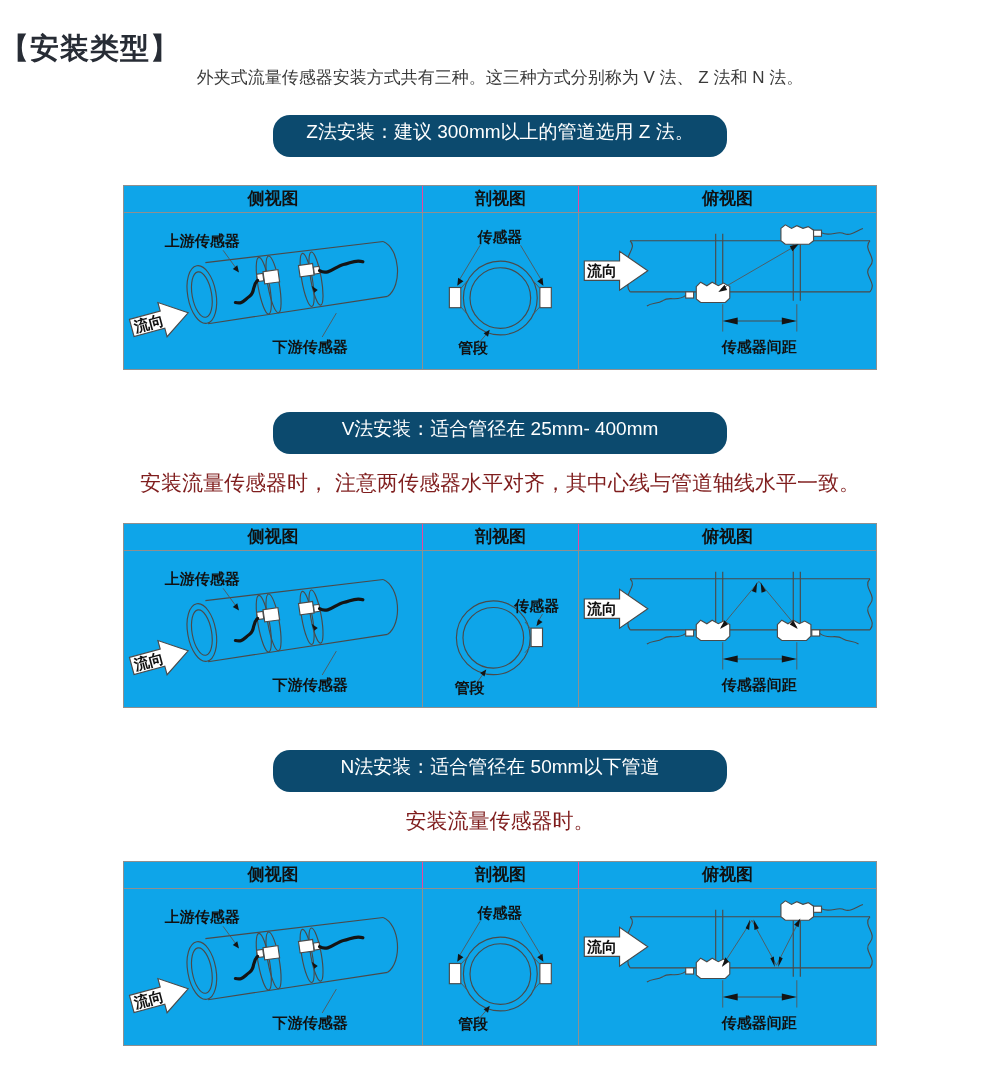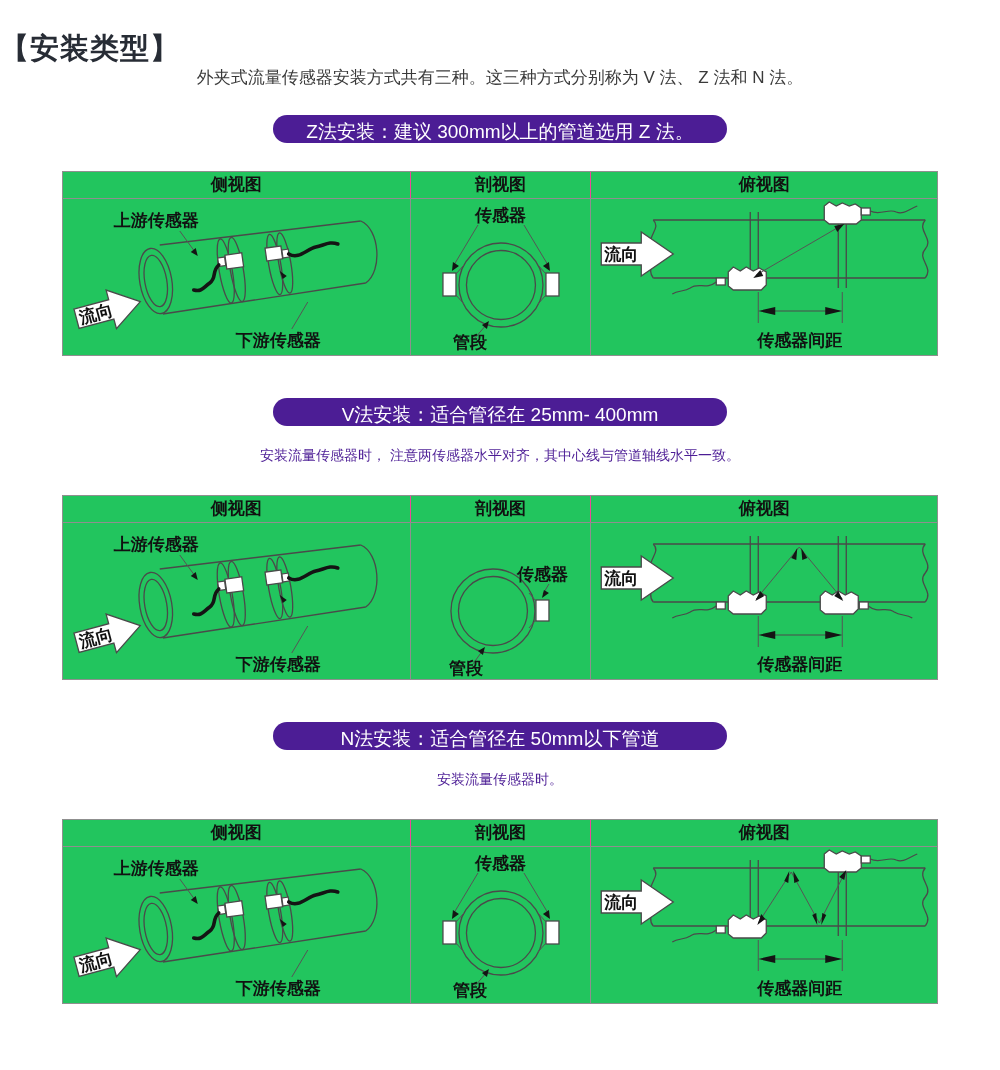--- a/index.html
+++ b/index.html
@@ -17,33 +17,33 @@
   }
   .intro {
     text-align:center; font-size:17px; color:#3a3a3a;
     line-height:24px;
   }
 
   .section { margin-top:42px; }
   .section:first-child { margin-top:25px; }
 
   .pill {
-    width:454px; height:28px; margin:0 auto;
-    background:#4c1d95; border-radius:17px;
+    width:454px; height:42px; margin:0 auto;
+    background:#0c4a6e; border-radius:17px;
     color:#ffffff; font-size:19px; line-height:34px; text-align:center;
   }
   .note {
-    text-align:center; font-size:14px; color:#4c1d95;
+    text-align:center; font-size:21px; color:#7f1d1d;
     margin-top:17px; line-height:24px;
   }
   .note:empty { display:none; }
 
   .dtable {
-    width:876px; margin:28px auto 0;
-    border:1px solid #8f8f8f; background:#22c55e;
+    width:754px; margin:28px auto 0;
+    border:1px solid #8f8f8f; background:#0ea5e9;
   }
   .dhead, .dbody {
     display:grid; grid-template-columns:39.65% 20.7% 39.65%;
   }
   .dhead { border-bottom:1px solid #8f8f8f; }
   .hcell {
     height:26px; line-height:26px; text-align:center;
     font-size:17px; font-weight:700; color:#111111;
     border-left:1px solid #ec4899;
   }

